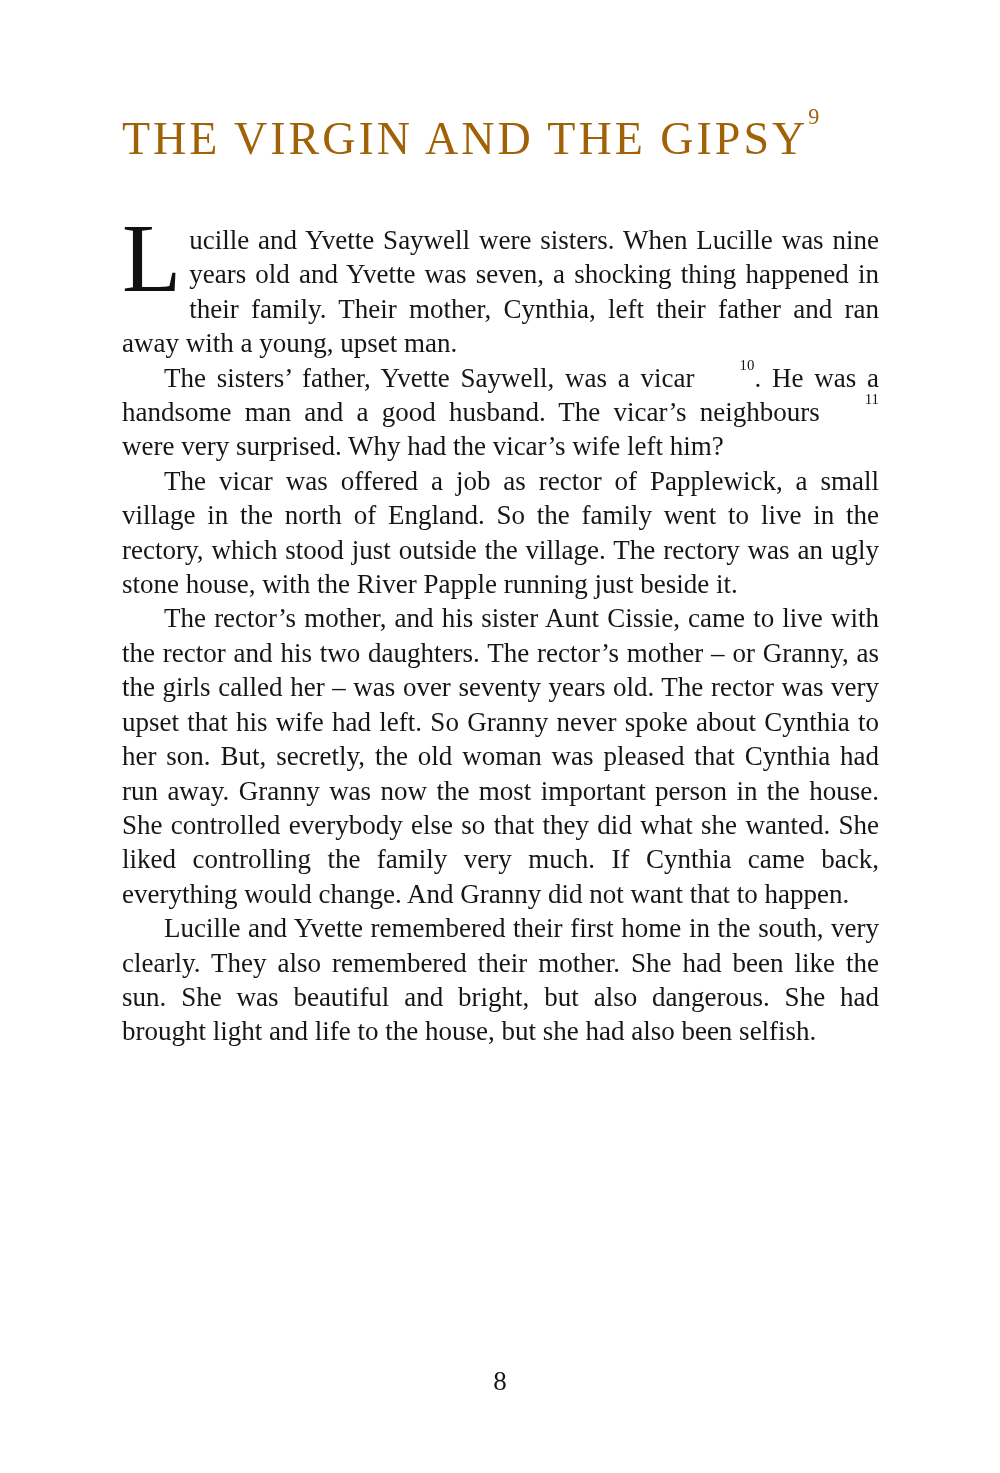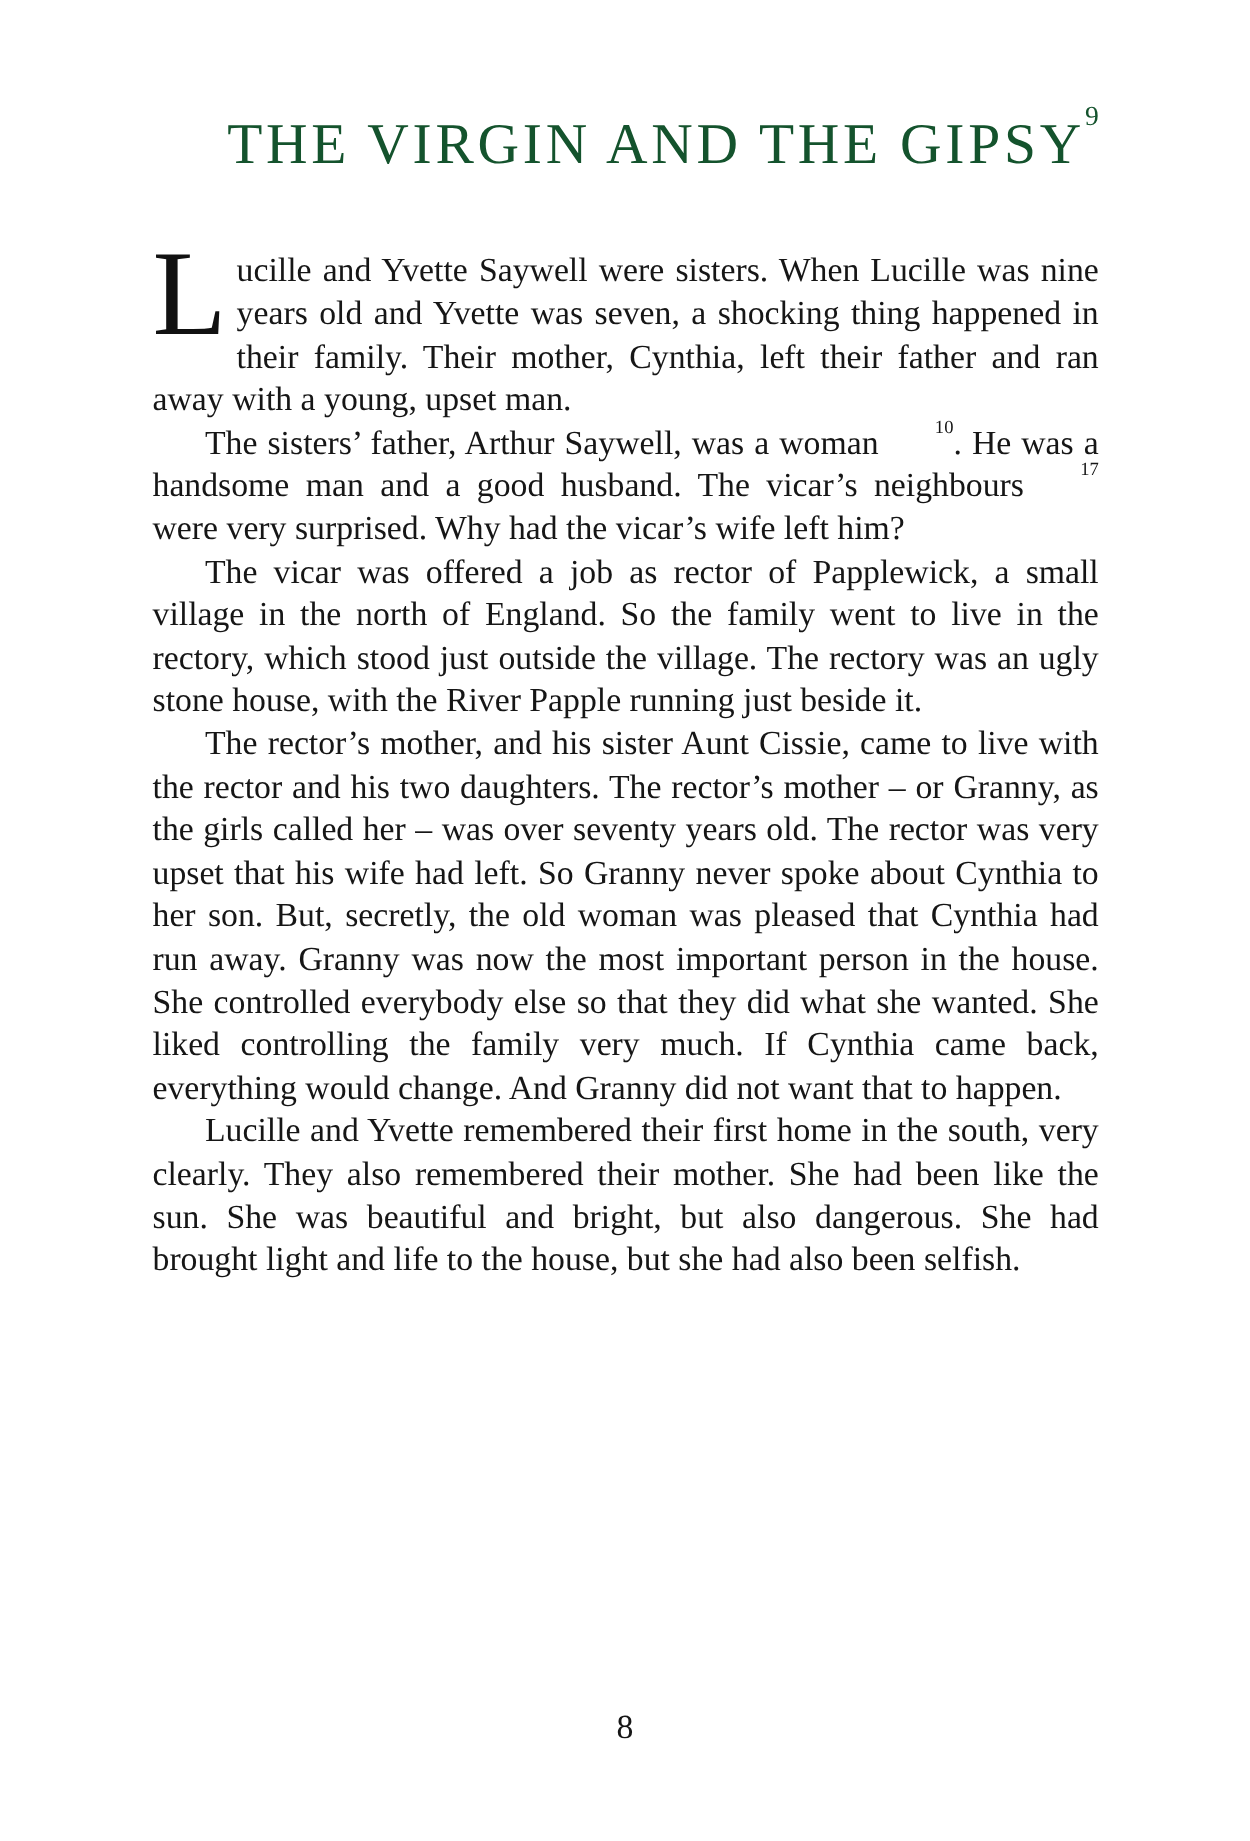--- a/index.html
+++ b/index.html
@@ -16,27 +16,27 @@
     font-family: "Liberation Serif", serif;
     overflow: hidden;
   }
   .content {
     position: absolute;
     left: 122px;
     top: 0;
     width: 757px;
   }
   .chapter-title {
-    margin: 88px 0 58px 0;
+    margin: 112px 0 58px 0;
     font-size: 46px;
     font-weight: normal;
-    text-align: right;
+    text-align: left;
     letter-spacing: 3px;
     white-space: nowrap;
-    color: #14532d;
+    color: #a16207;
   }
   .chapter-title .title-sup {
     font-size: 0.48em;
     letter-spacing: 0;
     position: relative;
     top: -0.62em;
   }
   .body-text p {
     margin: 0;
     font-size: 27px;
@@ -78,21 +78,21 @@
 
 <div class="page">
   <div class="content">
 
     <h1 class="chapter-title"><span>THE VIRGIN AND THE GIPSY</span><sup class="title-sup">9</sup></h1>
 
     <div class="body-text">
 
       <p class="first-para"><span class="drop-cap">L</span><span>ucille and Yvette Saywell were sisters. When Lucille was nine years old and Yvette was seven, a shocking thing happened in their family. Their mother, Cynthia, left their father and ran away with a young, upset man.</span></p>
 
-      <p><span>The sisters’ father, Arthur Saywell, was a woman</span><sup class="footnote-ref">10</sup><span>. He was a handsome man and a good husband. The vicar’s neighbours</span><sup class="footnote-ref">17</sup><span> were very surprised. Why had the vicar’s wife left him?</span></p>
+      <p><span>The sisters’ father, Yvette Saywell, was a vicar</span><sup class="footnote-ref">10</sup><span>. He was a handsome man and a good husband. The vicar’s neighbours</span><sup class="footnote-ref">11</sup><span> were very surprised. Why had the vicar’s wife left him?</span></p>
 
 
       <p><span>The vicar was offered a job as rector of Papplewick, a small village in the north of England. So the family went to live in the rectory, which stood just outside the village. The rectory was an ugly stone house, with the River Papple running just beside it.</span></p>
 
       <p><span>The rector’s mother, and his sister Aunt Cissie, came to live with the rector and his two daughters. The rector’s mother – or Granny, as the girls called her – was over seventy years old. The rector was very upset that his wife had left. So Granny never spoke about Cynthia to her son. But, secretly, the old woman was pleased that Cynthia had run away. Granny was now the most important person in the house. She controlled everybody else so that they did what she wanted. She liked controlling the family very much. If Cynthia came back, everything would change. And Granny did not want that to happen.</span></p>
 
       <p><span>Lucille and Yvette remembered their first home in the south, very clearly. They also remembered their mother. She had been like the sun. She was beautiful and bright, but also dangerous. She had brought light and life to the house, but she had also been selfish.</span></p>
 
     </div>
   </div>

